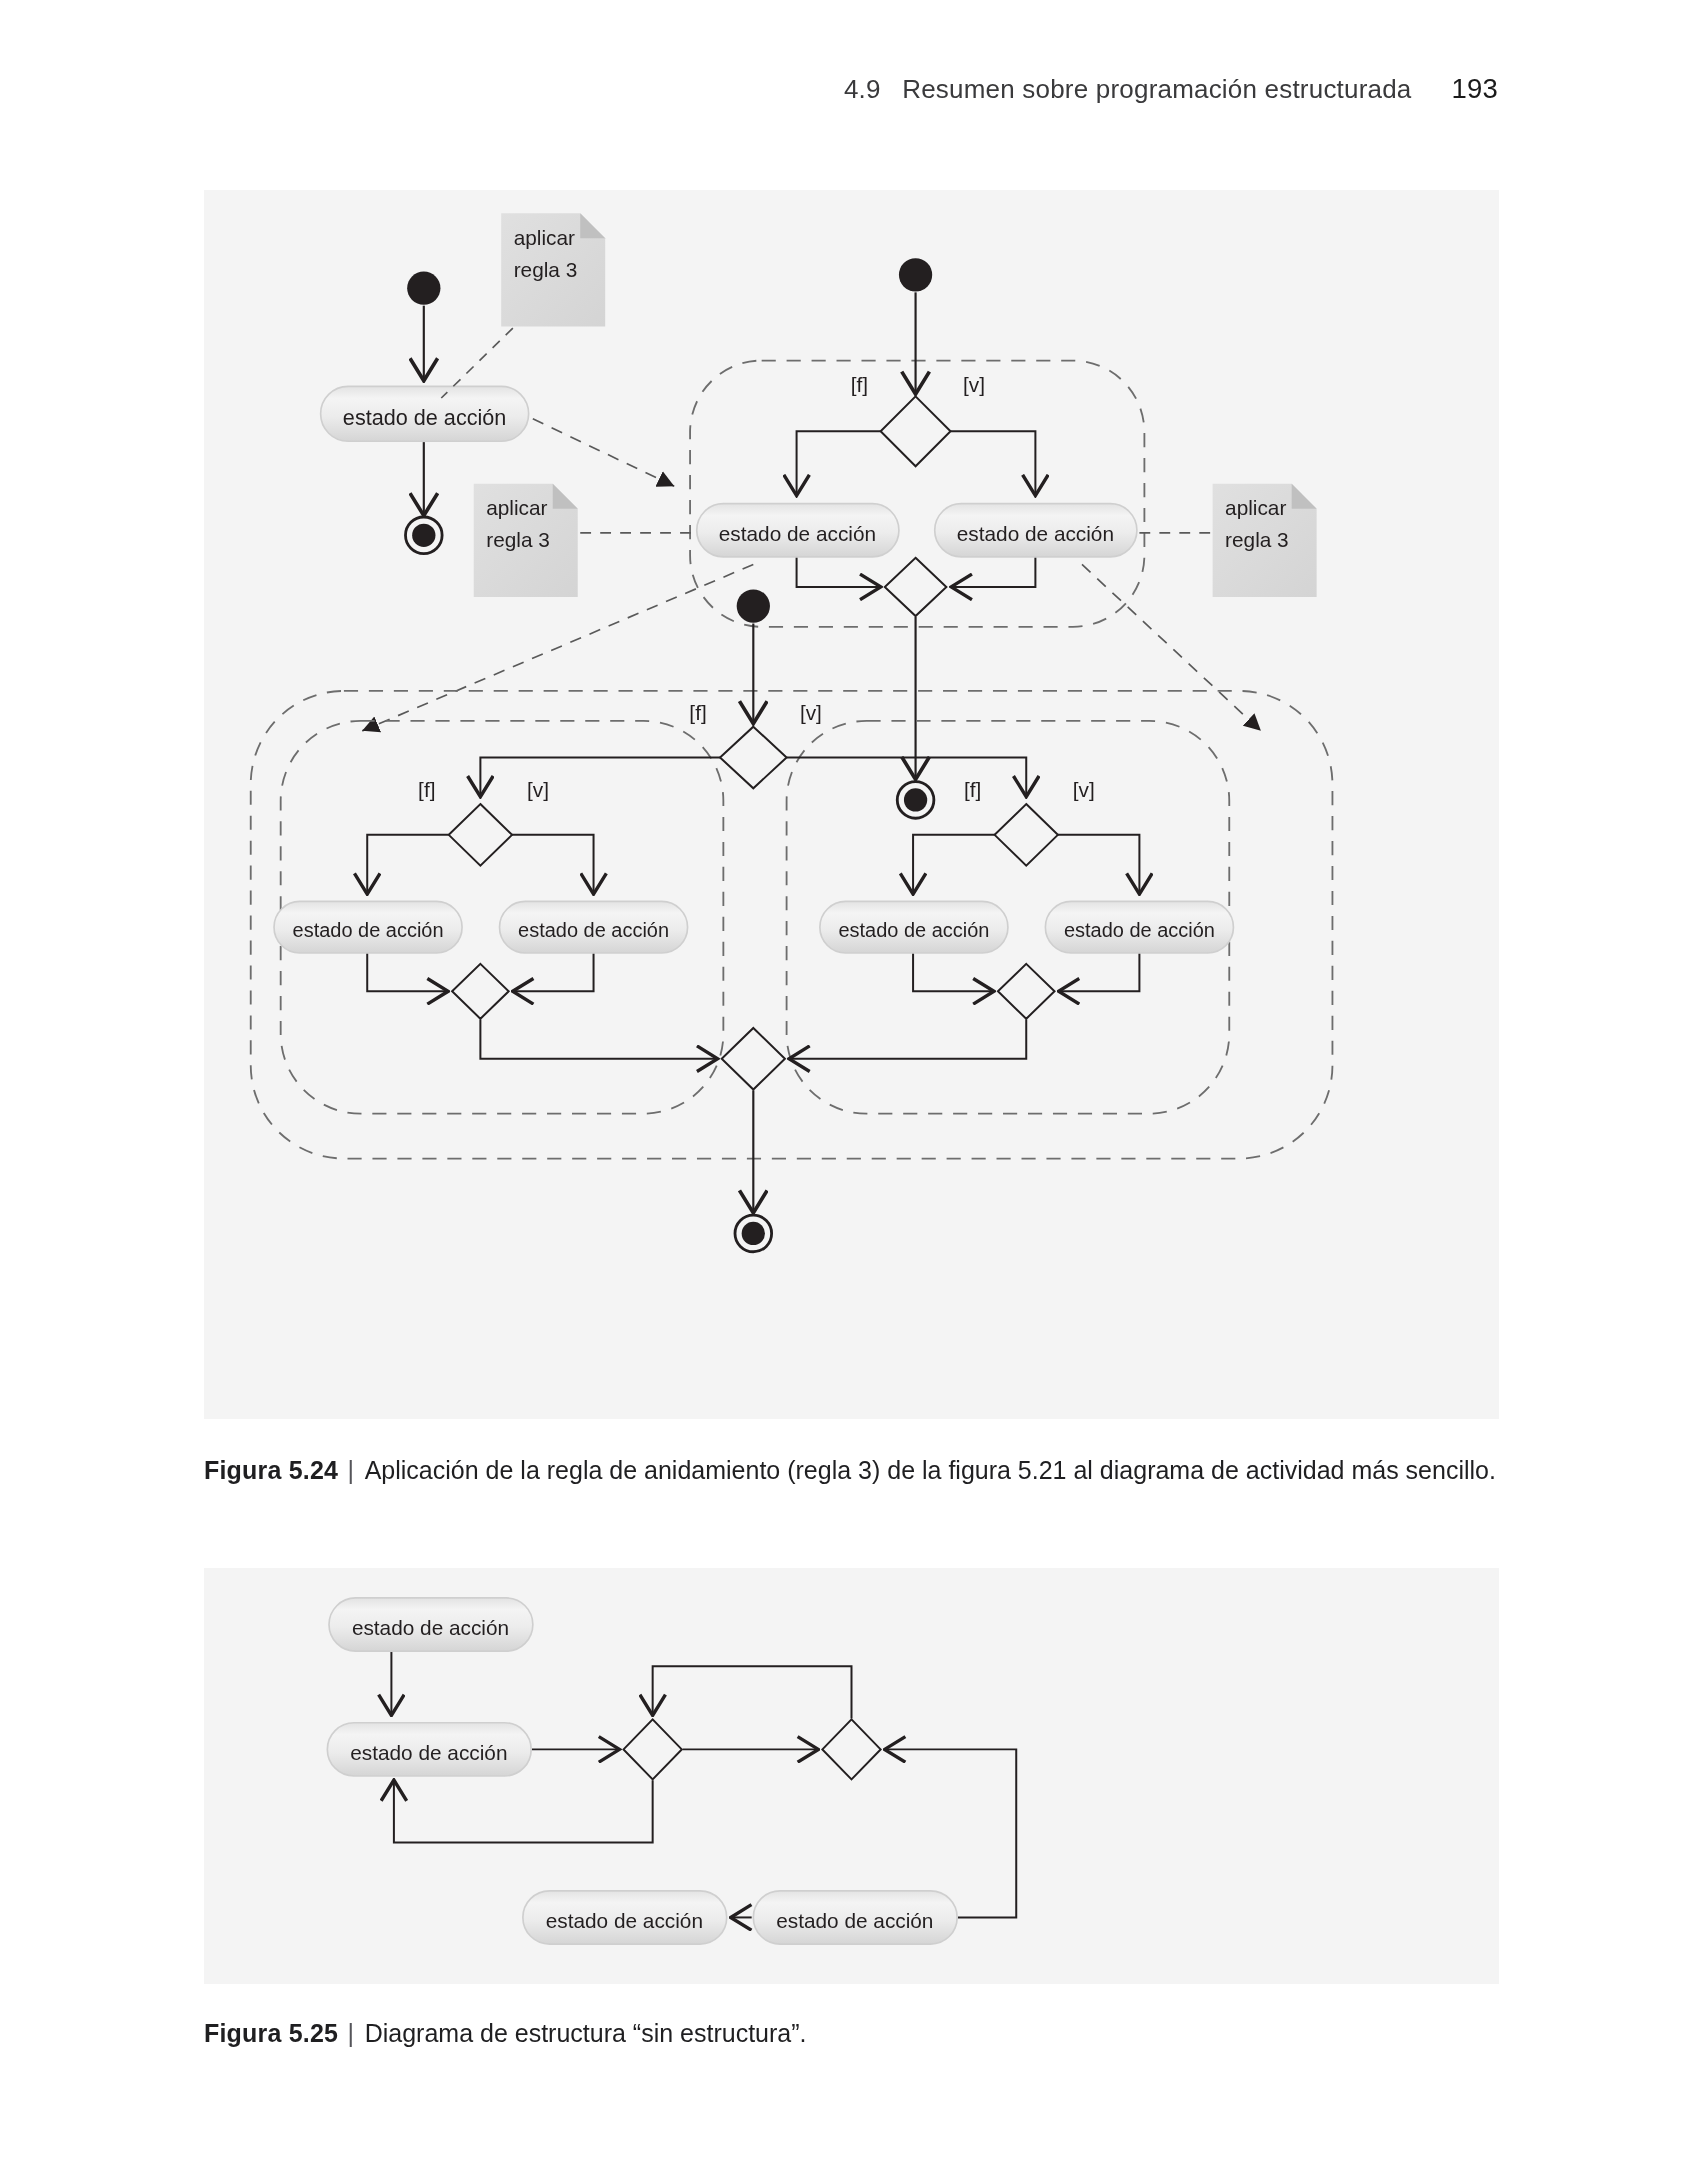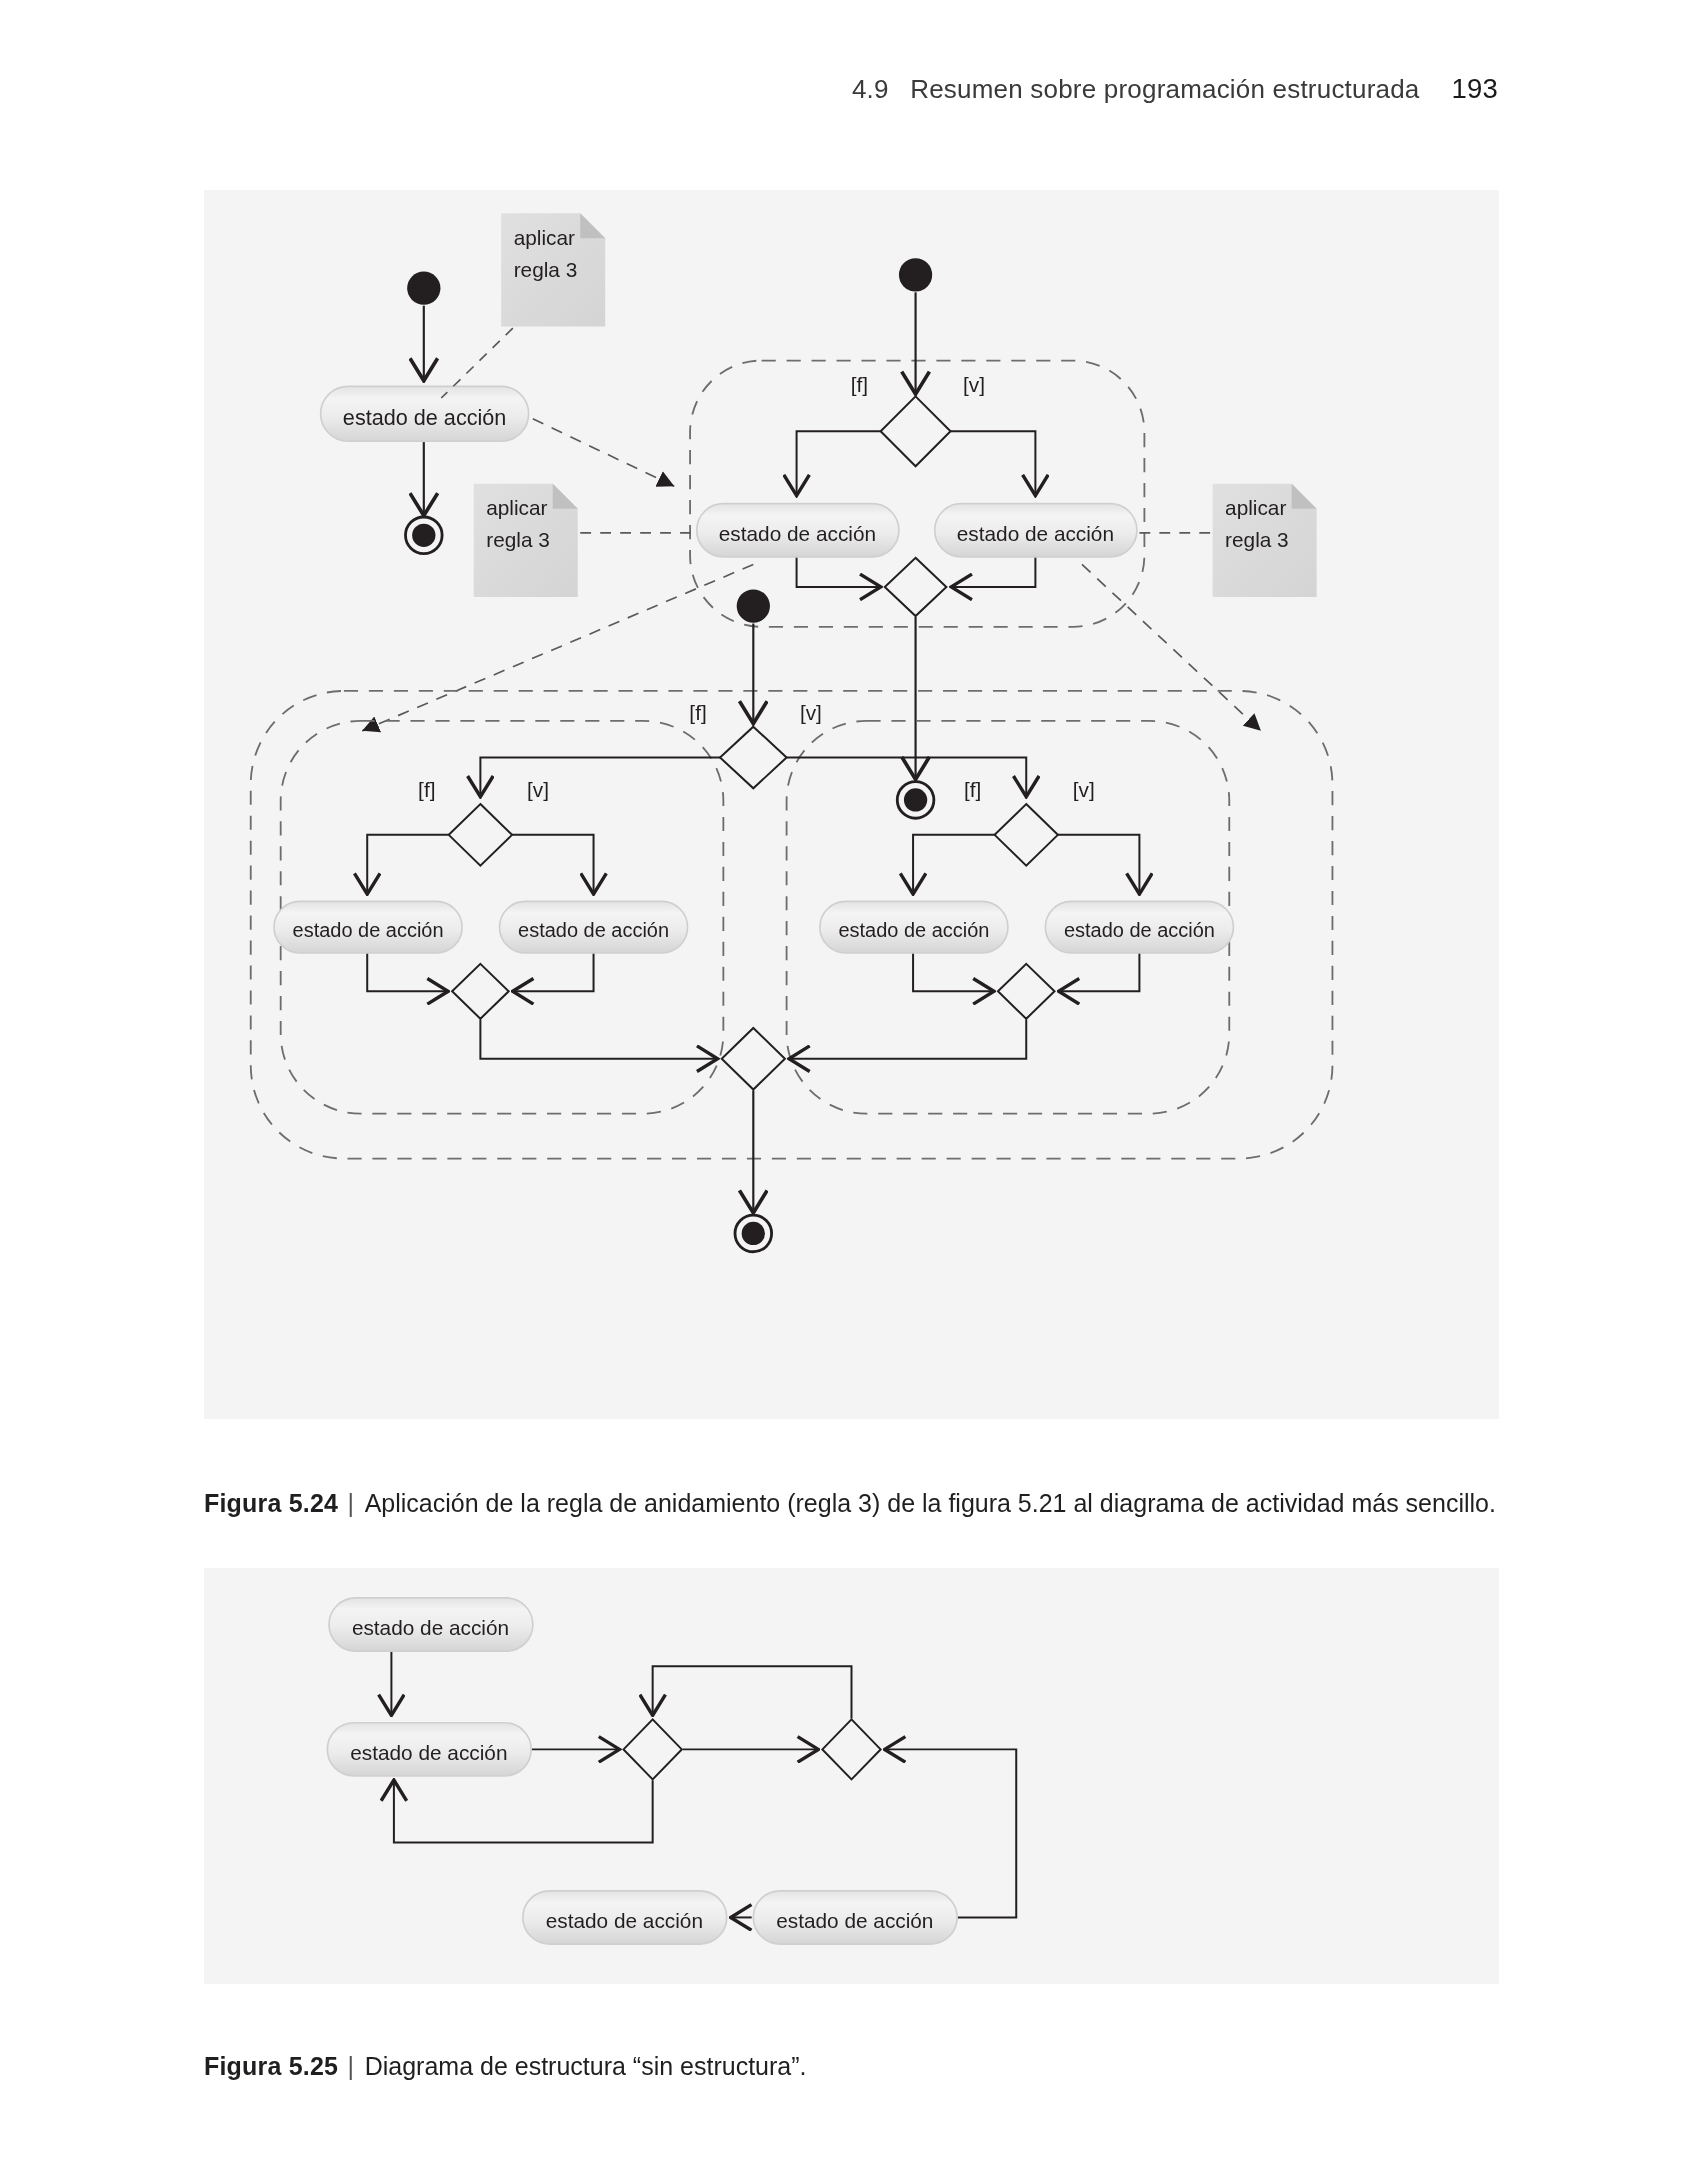--- a/index.html
+++ b/index.html
@@ -12,38 +12,37 @@
   .page{position:absolute;inset:0;}
 
   
   .runhead{
     position:absolute;left:0;top:73px;width:1498px;
     text-align:right;
     font-size:26px;letter-spacing:0.2px;color:#3a3a3c;
     font-family:"Liberation Sans", sans-serif;
   }
   .runhead .sec{margin-right:21.6px;}
-  .runhead .ttl{margin-right:32px;}
+  .runhead .ttl{margin-right:40px;}
   .runhead .pg{font-weight:normal;color:#1a1a1a;font-size:27.5px;}
 
   
   .panel{
     position:absolute;background:#f4f4f4;
   }
   #fig24-panel{left:204px;top:190px;width:1295px;height:1229px;}
   #fig25-panel{left:204px;top:1568px;width:1295px;height:416px;}
 
   .fig-svg{position:absolute;left:0;top:0;overflow:visible;}
 
   
   .caption{
     position:absolute;
     font-size:25px;line-height:1.30;color:#1f1f21;
     font-family:"Liberation Sans", sans-serif;
-    margin-top:33px;
   }
   #cap24{left:204px;top:1454px;width:1298px;}
   #cap25{left:204px;top:2017px;width:1298px;}
   .caption .lbl{font-weight:bold;letter-spacing:0.2px;}
   .caption .bar{display:inline-block;padding:0 10.8px 0 9.2px;color:#55555a;font-weight:400;}
   .caption .txt{}
 </style>
 </head>
 <body>
 

